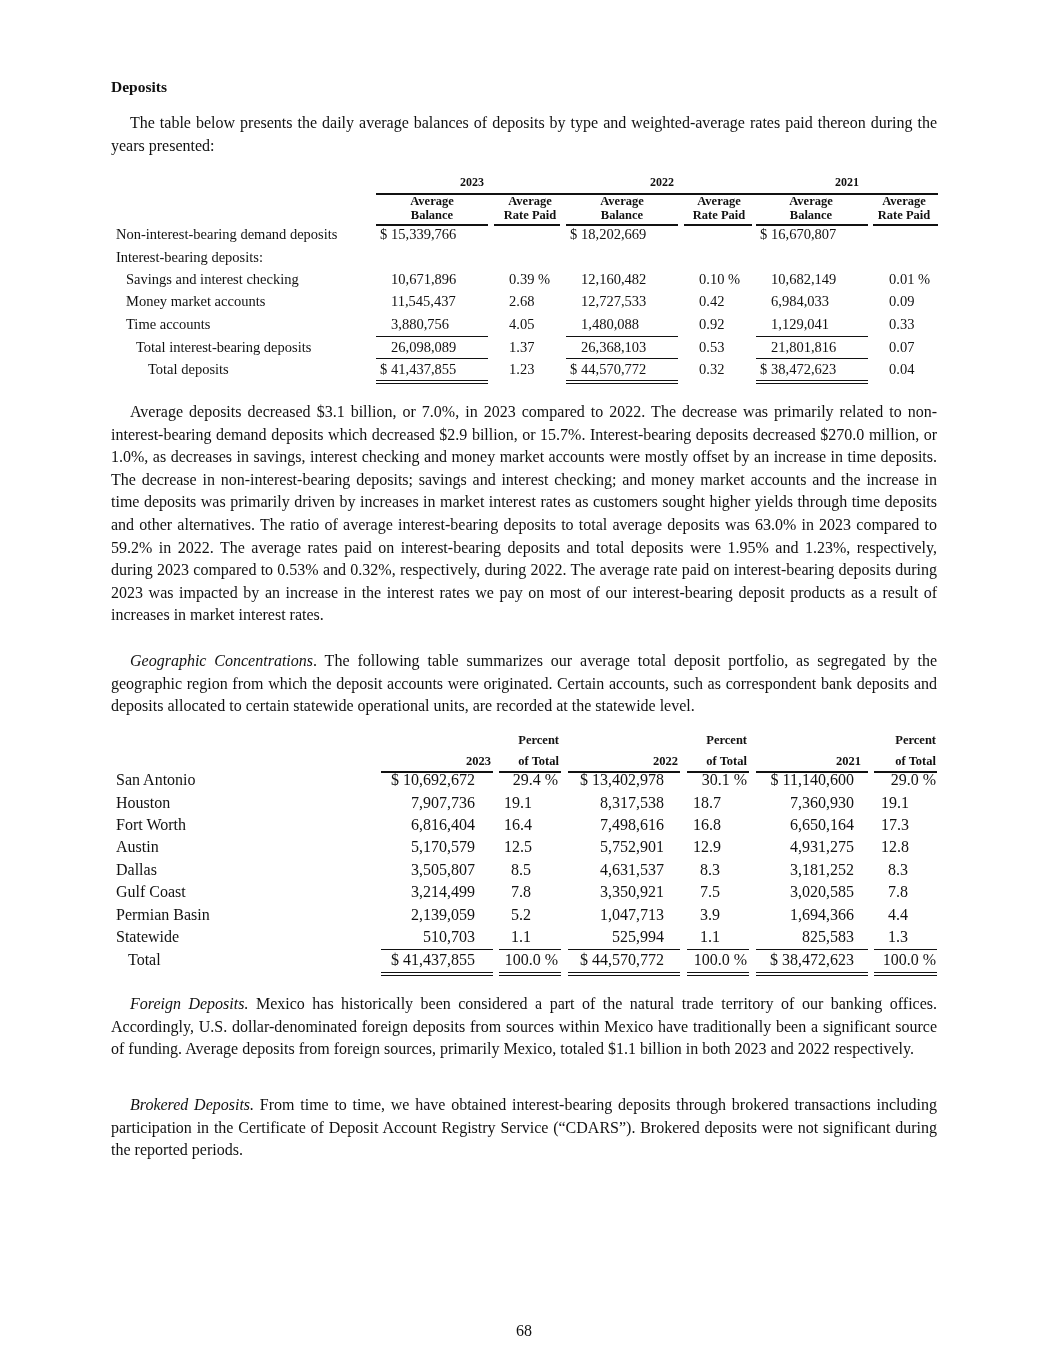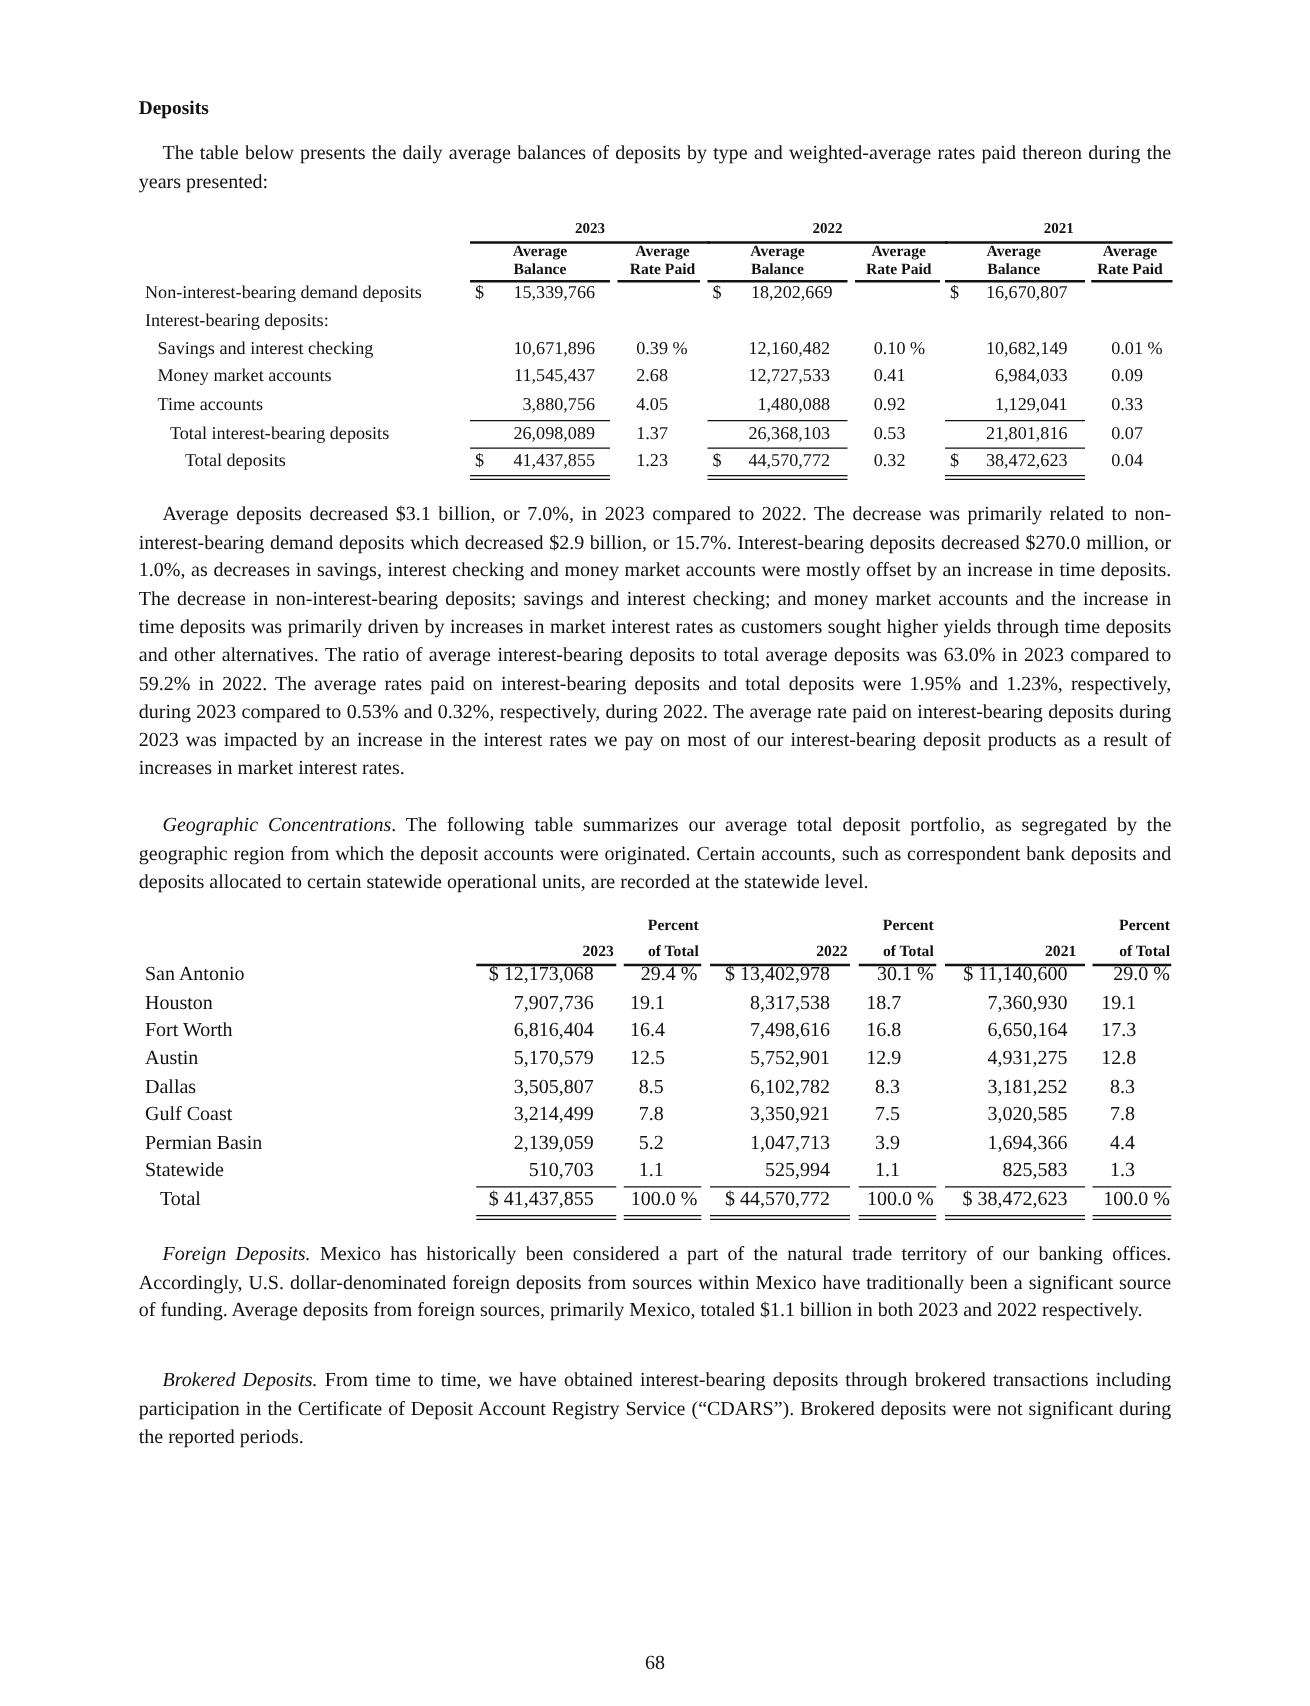--- a/index.html
+++ b/index.html
@@ -20,21 +20,21 @@
 
   
   .t1 { position: absolute; left: 0; top: 172px; width: 826px; }
   .t1 .yr { position: absolute; top: 3px; font-weight: bold; font-size: 12px; text-align: center; }
   .t1 .yrline { position: absolute; top: 21px; height: 0; border-top: 2px solid #111; }
   .t1 .sub { position: absolute; top: 22px; font-weight: bold; font-size: 12.5px; line-height: 14px; text-align: center; }
   .t1 .subline { position: absolute; top: 52px; height: 0; border-top: 2px solid #111; }
   .t1 .row { position: absolute; left: 0; width: 826px; height: 22px; font-size: 14.5px; }
   .t1 .lbl { position: absolute; left: 5px; white-space: nowrap; }
   .t1 .dol { position: absolute; }
-  .t1 .num { position: absolute; text-align: right; }
+  .t1 .num { position: absolute; }
   .t1 .rate { position: absolute; text-align: right; }
   .uline { position: absolute; border-top: 1.5px solid #111; height: 0; }
   .dline { position: absolute; border-top: 1.5px solid #111; border-bottom: 1.5px solid #111; height: 2px; }
 
   
   .t2 { position: absolute; left: 0; top: 730px; width: 826px; }
   .t2 .hd { position: absolute; font-weight: bold; font-size: 12.5px; text-align: right; }
   .t2 .hline { position: absolute; top: 41px; height: 0; border-top: 2px solid #111; }
   .t2 .row { position: absolute; left: 0; width: 826px; height: 22px; font-size: 16px; }
   .t2 .lbl { position: absolute; left: 5px; white-space: nowrap; }
@@ -112,21 +112,21 @@
       <span class="num" style="left:470px;width:83px">12,160,482</span>
       <span class="rate" style="left:588px">0.10 %</span>
       <span class="num" style="left:660px;width:83px">10,682,149</span>
       <span class="rate" style="left:778px">0.01 %</span>
     </div>
     <div class="row" style="top:121px">
       <span class="lbl" style="left:15px">Money market accounts</span>
       <span class="num" style="left:280px;width:85px">11,545,437</span>
       <span class="rate" style="left:398px">2.68</span>
       <span class="num" style="left:470px;width:83px">12,727,533</span>
-      <span class="rate" style="left:588px">0.41</span>
+      <span class="rate" style="left:588px">0.42</span>
       <span class="num" style="left:660px;width:83px">6,984,033</span>
       <span class="rate" style="left:778px">0.09</span>
     </div>
     <div class="row" style="top:144px">
       <span class="lbl" style="left:15px">Time accounts</span>
       <span class="num" style="left:280px;width:85px">3,880,756</span>
       <span class="rate" style="left:398px">4.05</span>
       <span class="num" style="left:470px;width:83px">1,480,088</span>
       <span class="rate" style="left:588px">0.92</span>
       <span class="num" style="left:660px;width:83px">1,129,041</span>
@@ -182,21 +182,21 @@
 
     <div class="hline" style="left:270px;width:112px"></div>
     <div class="hline" style="left:388px;width:62px"></div>
     <div class="hline" style="left:457px;width:112px"></div>
     <div class="hline" style="left:576px;width:62px"></div>
     <div class="hline" style="left:645px;width:112px"></div>
     <div class="hline" style="left:763px;width:63px"></div>
 
     <div class="row" style="top:41px">
       <span class="lbl">San Antonio</span>
-      <span class="num" style="left:260px;width:104px">$ 12,173,068</span>
+      <span class="num" style="left:260px;width:104px">$ 10,692,672</span>
       <span class="num" style="left:380px;width:67px">29.4 %</span>
       <span class="num" style="left:450px;width:103px">$ 13,402,978</span>
       <span class="num" style="left:570px;width:66px">30.1 %</span>
       <span class="num" style="left:640px;width:103px">$ 11,140,600</span>
       <span class="num" style="left:757px;width:68px">29.0 %</span>
     </div>
     <div class="row" style="top:64px">
       <span class="lbl">Houston</span>
       <span class="num" style="left:260px;width:104px">7,907,736</span>
       <span class="pct" style="left:393px">19.1</span>
@@ -220,21 +220,21 @@
       <span class="pct" style="left:393px">12.5</span>
       <span class="num" style="left:450px;width:103px">5,752,901</span>
       <span class="pct" style="left:582px">12.9</span>
       <span class="num" style="left:640px;width:103px">4,931,275</span>
       <span class="pct" style="left:770px">12.8</span>
     </div>
     <div class="row" style="top:131px">
       <span class="lbl">Dallas</span>
       <span class="num" style="left:260px;width:104px">3,505,807</span>
       <span class="pct" style="left:400px">8.5</span>
-      <span class="num" style="left:450px;width:103px">6,102,782</span>
+      <span class="num" style="left:450px;width:103px">4,631,537</span>
       <span class="pct" style="left:589px">8.3</span>
       <span class="num" style="left:640px;width:103px">3,181,252</span>
       <span class="pct" style="left:777px">8.3</span>
     </div>
     <div class="row" style="top:153px">
       <span class="lbl">Gulf Coast</span>
       <span class="num" style="left:260px;width:104px">3,214,499</span>
       <span class="pct" style="left:400px">7.8</span>
       <span class="num" style="left:450px;width:103px">3,350,921</span>
       <span class="pct" style="left:589px">7.5</span>

